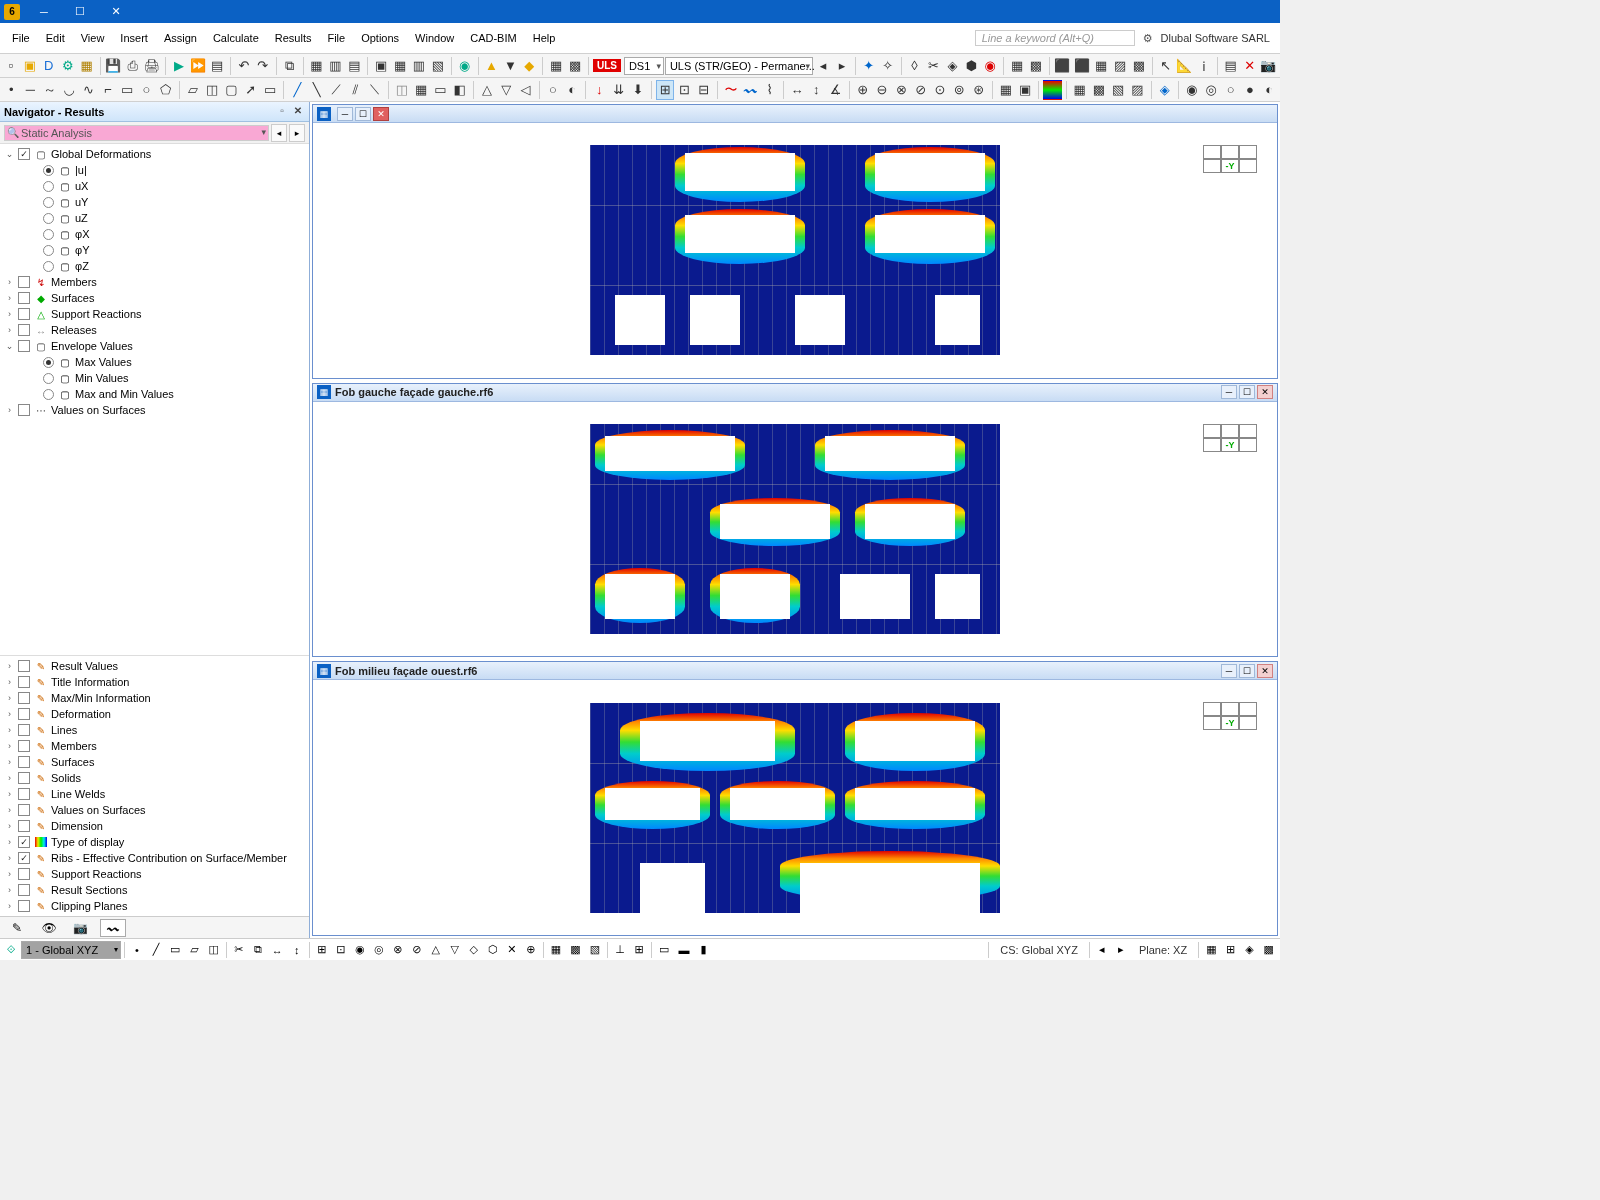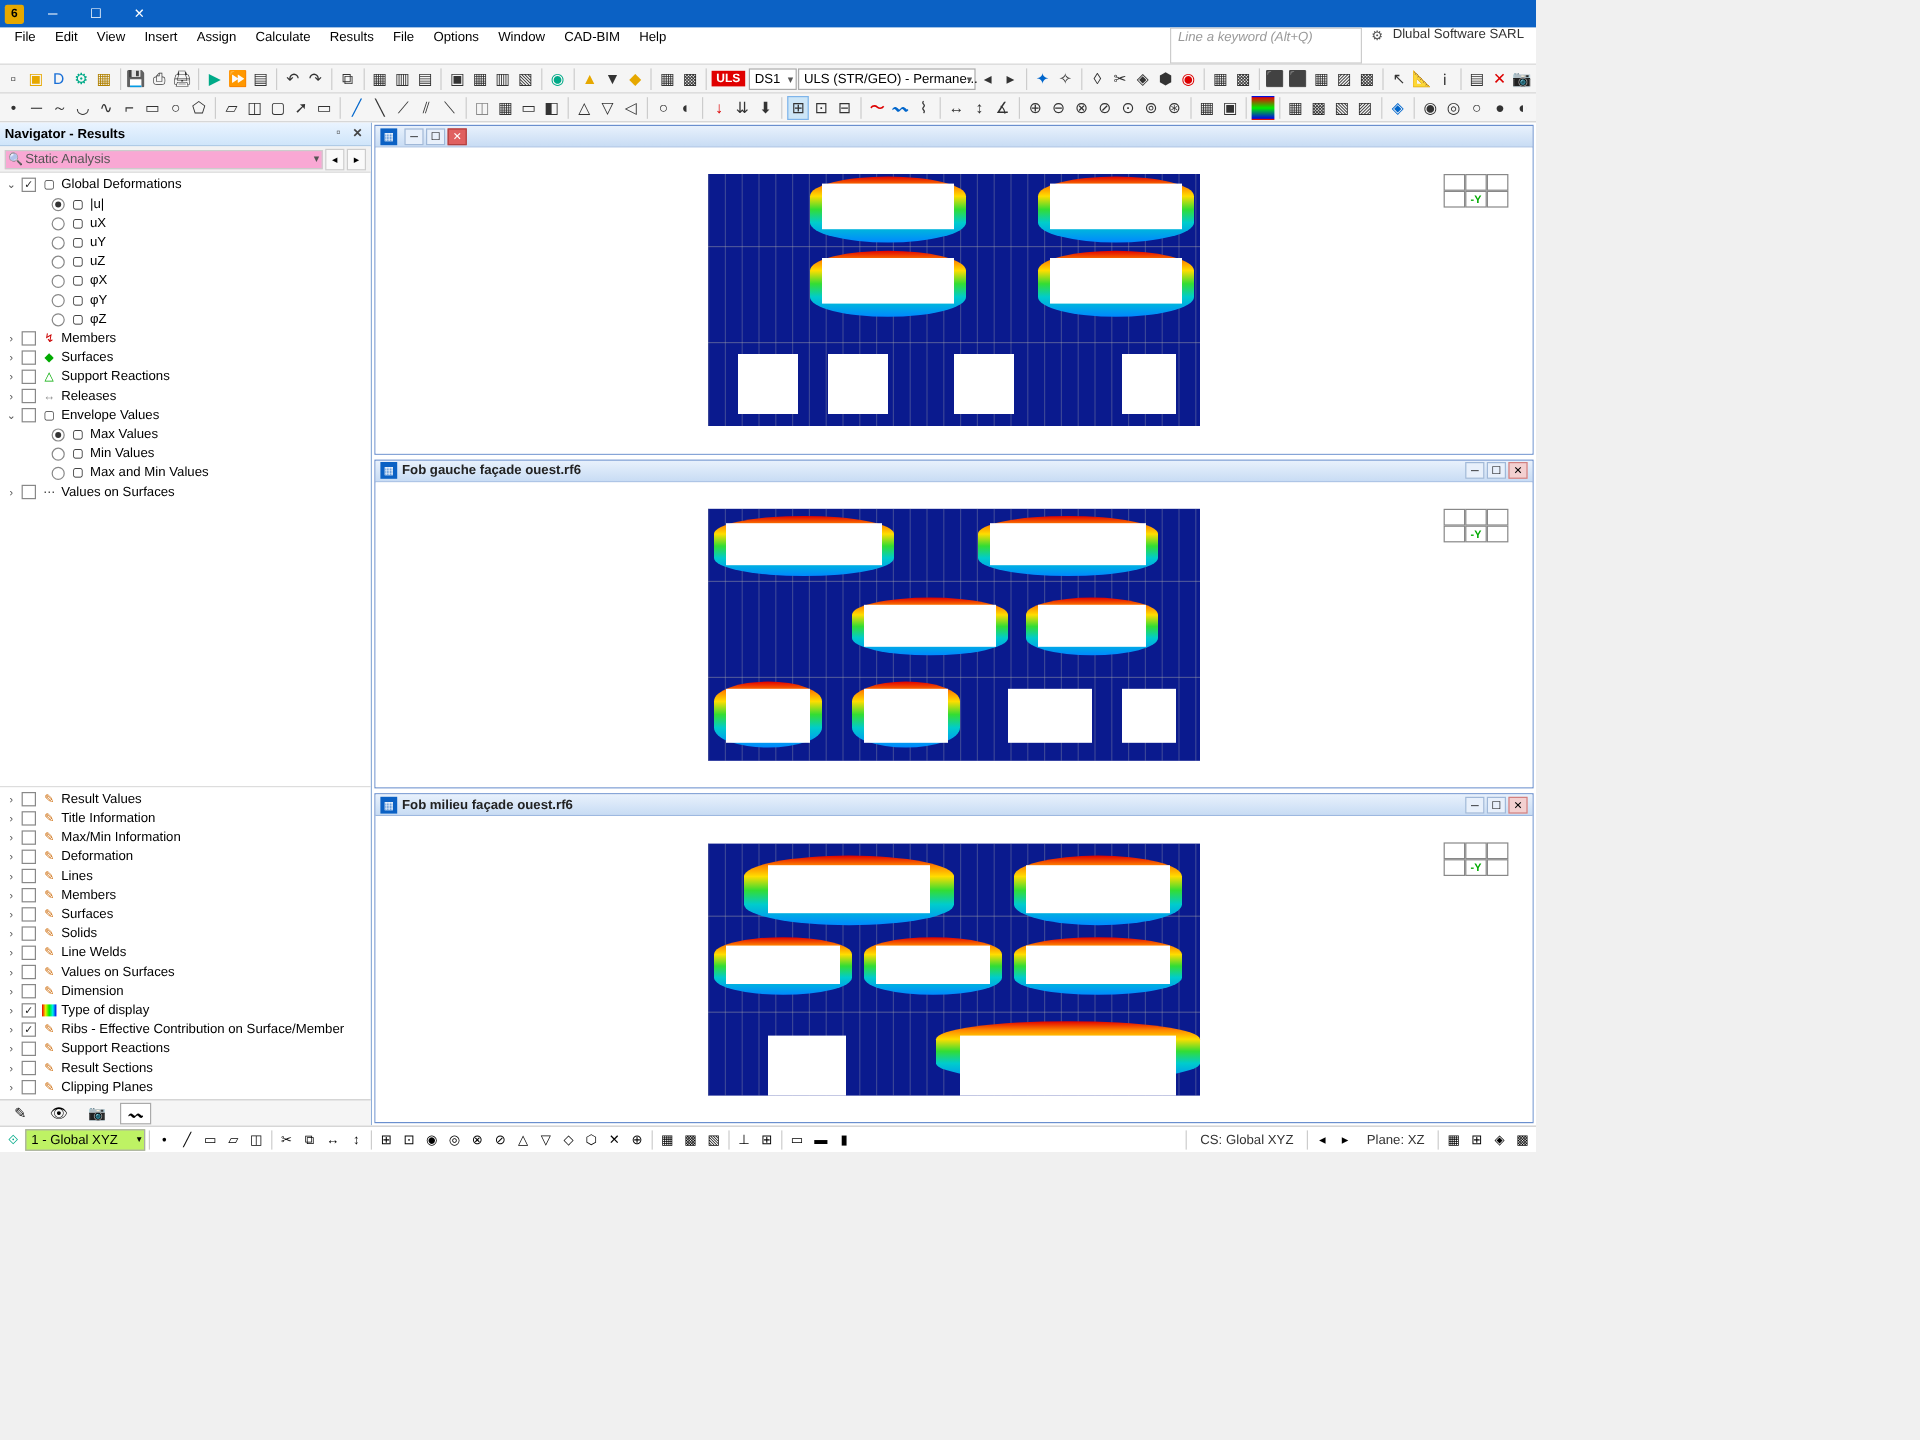--- a/index.html
+++ b/index.html
@@ -6,21 +6,21 @@
 body { background: #f0f0f0; width: 1280px; height: 960px; overflow: hidden; display: flex; flex-direction: column; }
 
 
 .titlebar { background: #0b61c4; color: #fff; height: 23px; display: flex; align-items: center; padding: 0 4px; }
 .titlebar .app-icon { width: 16px; height: 16px; background: #e6a800; border-radius: 2px; margin-right: 6px; display:flex; align-items:center; justify-content:center; font-size:10px; color:#000; font-weight:bold;}
 .titlebar .title-text { flex: 1; font-size: 12px; }
 .titlebar .win-btns { display: flex; }
 .titlebar .win-btn { width: 36px; height: 23px; display: flex; align-items: center; justify-content: center; color: #fff; }
 
 
-.menubar { background: #fff; height: 31px; display: flex; padding: 0 4px; border-bottom: 1px solid #d0d0d0; }
+.menubar { background: #fff; height: 31px; display: flex; align-items: center; padding: 0 4px; border-bottom: 1px solid #d0d0d0; }
 .menubar .menu-item { padding: 2px 8px; cursor: default; }
 .menubar .spacer { flex: 1; }
 .menubar .search-box { border: 1px solid #ccc; padding: 1px 18px 1px 6px; color: #999; font-style: italic; width: 160px; position:relative;}
 .menubar .settings-icon { margin: 0 8px; color:#555;}
 .menubar .company { color: #333; padding-right: 6px; }
 
 
 .toolbar { background: #f5f5f5; height: 24px; display: flex; align-items: center; padding: 0 2px; border-bottom: 1px solid #d0d0d0; gap:1px; overflow:hidden; white-space:nowrap;}
 .toolbar .tb-btn { width: 20px; height: 20px; display: inline-flex; align-items: center; justify-content: center; border: 1px solid transparent; font-size: 13px; color:#333;}
 .toolbar .tb-sep { width: 1px; height: 18px; background: #ccc; margin: 0 3px; }
@@ -73,21 +73,21 @@
 .fea-grid-v { position:absolute; top:0; bottom:0; width:1px; background:rgba(170,170,170,0.3);}
 .fea-grid-h { position:absolute; left:0; right:0; height:1px; background:rgba(170,170,170,0.4);}
 
 .axis-widget { position:absolute; top:12px; right:18px; width:56px; height:48px; }
 .axis-widget .axc { border:1.5px solid #888; position:absolute;}
 
 
 .statusbar { height: 22px; background: #fff; border-top: 1px solid #ccc; display: flex; align-items: center; gap:1px; padding:0 2px; overflow:hidden;}
 .statusbar .sb-btn { height:18px; min-width:18px; padding:0 3px; border:1px solid transparent; display:inline-flex; align-items:center; justify-content:center; font-size:11px;}
 .statusbar .sb-sep { width:1px; height:16px; background:#ccc; margin:0 2px;}
-.statusbar .sb-combo { border:1px solid #aaa; padding:0 12px 0 4px; height:18px; display:inline-flex; align-items:center; position:relative; background:#bef264;}
+.statusbar .sb-combo { border:1px solid #aaa; padding:0 12px 0 4px; height:18px; display:inline-flex; align-items:center; position:relative; background:#a3a3a3;}
 .statusbar .sb-combo::after { content:"▾"; position:absolute; right:2px; font-size:8px;}
 .statusbar .sb-text { padding:0 8px; color:#333;}
 .statusbar .sb-flex { flex:1;}
 </style>
 </head>
 <body>
 
 <div class="titlebar">
   <div class="app-icon">6</div>
   <div class="win-btns">
@@ -539,21 +539,21 @@
         <div class="axc" style="left:36px;top:10px;width:18px;height:14px"></div>
         <div class="axc" style="left:0;top:24px;width:18px;height:14px"></div>
         <div class="axc" style="left:18px;top:24px;width:18px;height:14px;display:flex;align-items:center;justify-content:center;color:#0a0;font-weight:bold;font-size:9px">-Y</div>
         <div class="axc" style="left:36px;top:24px;width:18px;height:14px"></div>
       </div>
     </div>
       </div>
       <div class="viewwin">
     <div class="viewwin-header">
       <div class="vw-icon">▦</div>
-      <div class="vw-title">Fob gauche façade ouest.rf6</div>
+      <div class="vw-title">Fob gauche façade gauche.rf6</div>
       <div class="vw-btn">─</div>
       <div class="vw-btn">☐</div>
       <div class="vw-btn close" style="">✕</div>
     </div>
     <div class="viewwin-body">
       <div class="fea-model">
             <div class="fea-grid-v" style="left:0px"></div>
             <div class="fea-grid-v" style="left:14px"></div>
             <div class="fea-grid-v" style="left:28px"></div>
             <div class="fea-grid-v" style="left:42px"></div>

